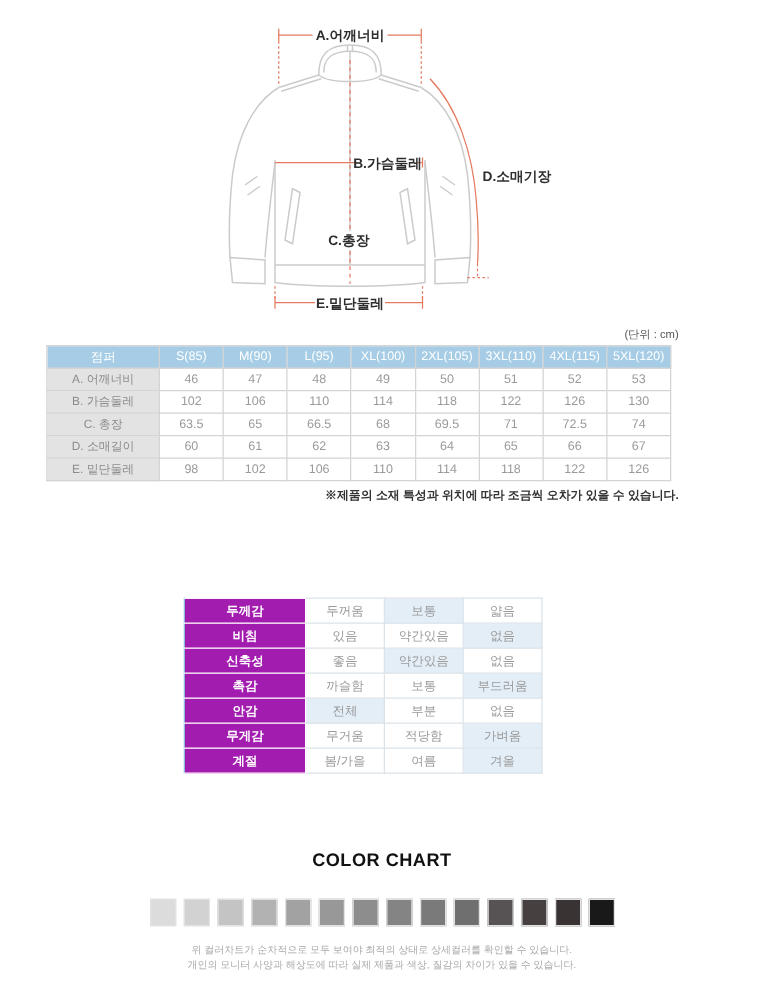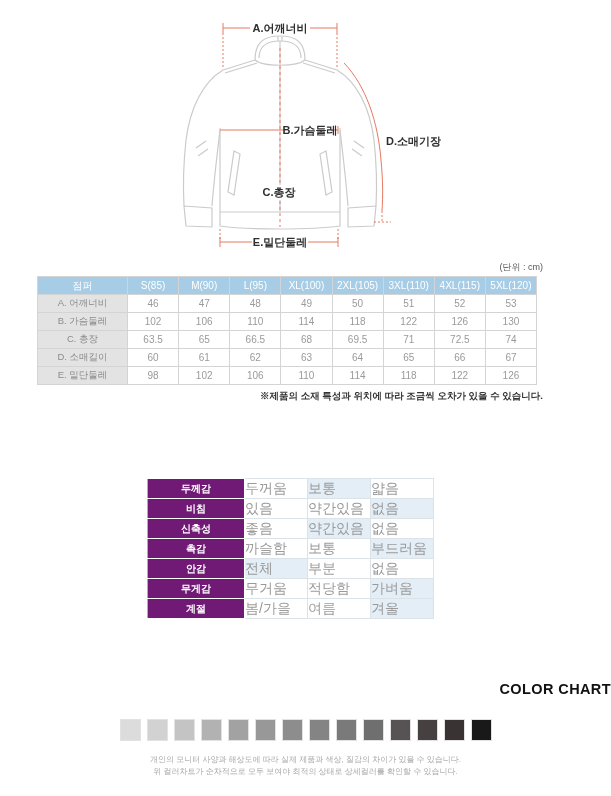--- a/index.html
+++ b/index.html
@@ -14,26 +14,26 @@
   .unit-note { position:absolute; top:261px; right:68px; font-size:9px; color:#555; }
   table.size { position:absolute; left:37px; top:276px; width:500px; border-collapse:collapse; table-layout:fixed; }
   table.size th, table.size td { border:1px solid #d4d4d4; height:18px; text-align:center; font-weight:normal; padding:0; }
   table.size thead th { background:#a6cde5; color:#fff; font-size:10px; }
   table.size tbody th { background:#e3e3e3; color:#8c8c8c; font-size:9.5px; }
   table.size tbody td { background:#fff; color:#9a9a9a; font-size:10px;margin-top:48px; }
   .size-footnote { position:absolute; top:390px; right:68px; font-size:9.5px; font-weight:bold; color:#333; }
 
   
   table.fabric { position:absolute; left:147px; top:478px; width:286px; border-collapse:collapse; table-layout:fixed; }
-  table.fabric th { background:#701a75; color:#fff; font-size:10px; font-weight:bold; height:20px; border:1px solid #fff; border-left:1px solid #85bcdb; }
-  table.fabric td { background:#fff; color:#9a9a9a; font-size:14px; height:20px; border:1px solid #dbe3e9; }
+  table.fabric th { background:#a21caf; color:#fff; font-size:10px; font-weight:bold; height:20px; border:1px solid #fff; border-left:1px solid #85bcdb; }
+  table.fabric td { background:#fff; color:#9a9a9a; font-size:10px; text-align:center; height:20px; border:1px solid #dbe3e9; }
   table.fabric td.hl { background:#e3eef7; }
 
   
-  .cc-title { position:absolute; top:681px; left:0; width:100%; text-align:right; font-size:14.5px; font-weight:bold; letter-spacing:.4px; color:#111; }
+  .cc-title { position:absolute; top:681px; left:0; width:100%; text-align:center; font-size:14.5px; font-weight:bold; letter-spacing:.4px; color:#111; }
   .swatches { position:absolute; top:719px; left:0; width:100%; display:flex; justify-content:center; gap:6px; }
   .swatch { width:21px; height:22px; border:1px solid #e2e2e2; }
   .cc-notes { position:absolute; top:754px; left:0; width:100%; text-align:center; font-size:8px; color:#a8a8a8; line-height:1.45; }
 </style>
 </head>
 <body>
 
 <div class="page">
 
   <svg id="diagram" width="611" height="258" viewBox="0 0 611 258">
@@ -244,17 +244,17 @@
       <div class="swatch" style="background: rgb(141, 141, 141);"></div>
       <div class="swatch" style="background: rgb(132, 132, 132);"></div>
       <div class="swatch" style="background: rgb(122, 122, 122);"></div>
       <div class="swatch" style="background: rgb(111, 111, 111);"></div>
       <div class="swatch" style="background: rgb(87, 82, 83);"></div>
       <div class="swatch" style="background: rgb(70, 64, 65);"></div>
       <div class="swatch" style="background: rgb(57, 51, 52);"></div>
       <div class="swatch" style="background: rgb(26, 25, 25);"></div>
     </div>
   <div class="cc-notes" id="cc-notes">
+      <div>위 컬러차트가 순차적으로 모두 보여야 최적의 상태로 상세컬러를 확인할 수 있습니다.</div>
       <div>개인의 모니터 사양과 해상도에 따라 실제 제품과 색상, 질감의 차이가 있을 수 있습니다.</div>
-      <div>위 컬러차트가 순차적으로 모두 보여야 최적의 상태로 상세컬러를 확인할 수 있습니다.</div>
     </div>
 
 </div>
 
 </body></html>

